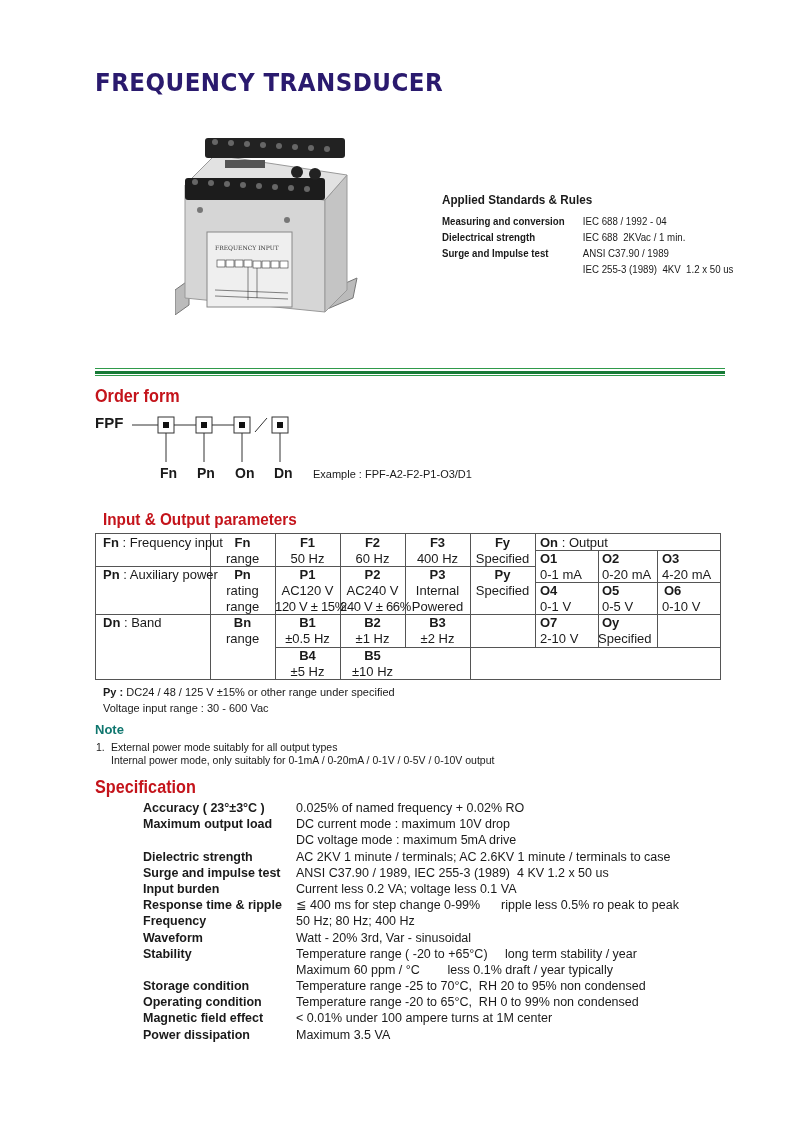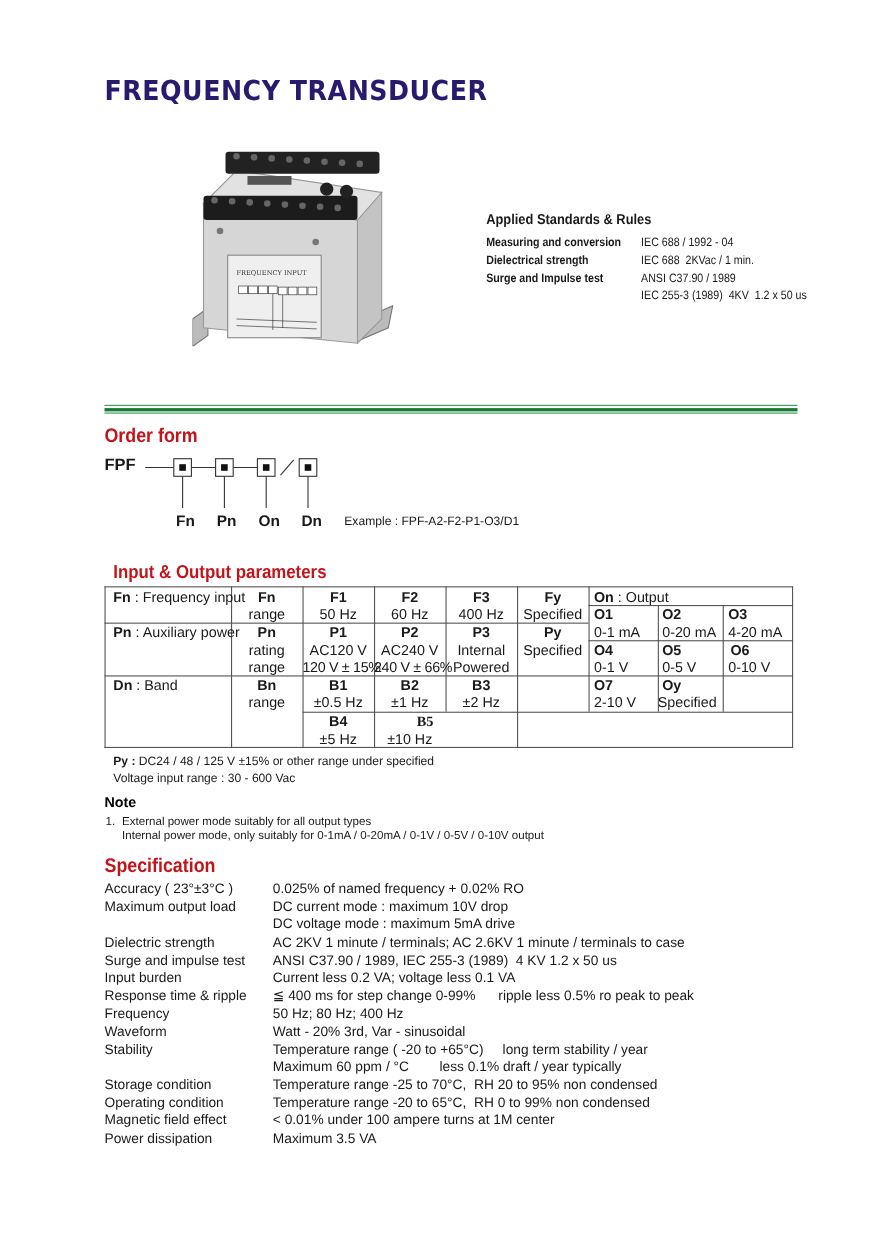--- a/index.html
+++ b/index.html
@@ -33,27 +33,27 @@
 
   .io-title { left: 103px; top: 510px; font-size: 17px; }
 
   .grid-text { position: absolute; font-size: 13px; line-height: 16px; white-space: nowrap; }
   .c { text-align: center; }
   .b { font-weight: bold; }
   .hl { position: absolute; height: 1px; background: #555; }
   .vl { position: absolute; width: 1px; background: #555; }
 
   .py-note { left: 103px; top: 684px; font-size: 11px; line-height: 16px; }
-  .note-title { left: 95px; top: 722px; font-size: 13px; font-weight: bold; color: #000000; }
+  .note-title { left: 95px; top: 722px; font-size: 13px; font-weight: bold; color: #0f766e; }
   .note-body { left: 96px; top: 741px; font-size: 10.5px; line-height: 13px; }
 
   .spec-title { left: 95px; top: 777px; font-size: 18px; }
   .spec { left: 95px; top: 800px; font-size: 12.5px; }
   .spec .r { display: flex; height: 16.2px; line-height: 16.2px; }
-  .spec .k { width: 153px; font-weight: normal; white-space: nowrap; }
+  .spec .k { width: 153px; font-weight: bold; white-space: nowrap; margin-left: 48px; }
   .spec .v { white-space: pre; }
 </style>
 </head>
 <body>
 
 <div class="abs title">FREQUENCY TRANSDUCER</div>
 
 <svg class="abs photo" viewBox="0 0 190 185">
 
   <polygon points="0,160 14,150 14,175 0,185" fill="#bbb" stroke="#777"></polygon>
@@ -236,21 +236,21 @@
   <div class="grid-text c" style="left:470px;top:583px;width:65px;">Specified</div>
 
   <div class="grid-text c b" style="left:275px;top:615px;width:65px;">B1</div>
   <div class="grid-text c" style="left:275px;top:631px;width:65px;">±0.5 Hz</div>
   <div class="grid-text c b" style="left:340px;top:615px;width:65px;">B2</div>
   <div class="grid-text c" style="left:340px;top:631px;width:65px;">±1 Hz</div>
   <div class="grid-text c b" style="left:405px;top:615px;width:65px;">B3</div>
   <div class="grid-text c" style="left:405px;top:631px;width:65px;">±2 Hz</div>
   <div class="grid-text c b" style="left:275px;top:648px;width:65px;">B4</div>
   <div class="grid-text c" style="left:275px;top:664px;width:65px;">±5 Hz</div>
-  <div class="grid-text c b" style="left:354px;top:648px;width:65px;font-family:Liberation Serif, serif;">B5</div>
+  <div class="grid-text c b" style="left:340px;top:648px;width:65px;">B5</div>
   <div class="grid-text c" style="left:340px;top:664px;width:65px;">±10 Hz</div>
 
   <div class="grid-text" style="left:540px;top:535px;"><b>On</b><span> : Output</span></div>
   <div class="grid-text b" style="left:540px;top:551px;">O1</div>
   <div class="grid-text" style="left:540px;top:567px;">0-1 mA</div>
   <div class="grid-text b" style="left:602px;top:551px;">O2</div>
   <div class="grid-text" style="left:602px;top:567px;">0-20 mA</div>
   <div class="grid-text b" style="left:662px;top:551px;">O3</div>
   <div class="grid-text" style="left:662px;top:567px;">4-20 mA</div>
   <div class="grid-text b" style="left:540px;top:583px;">O4</div>

